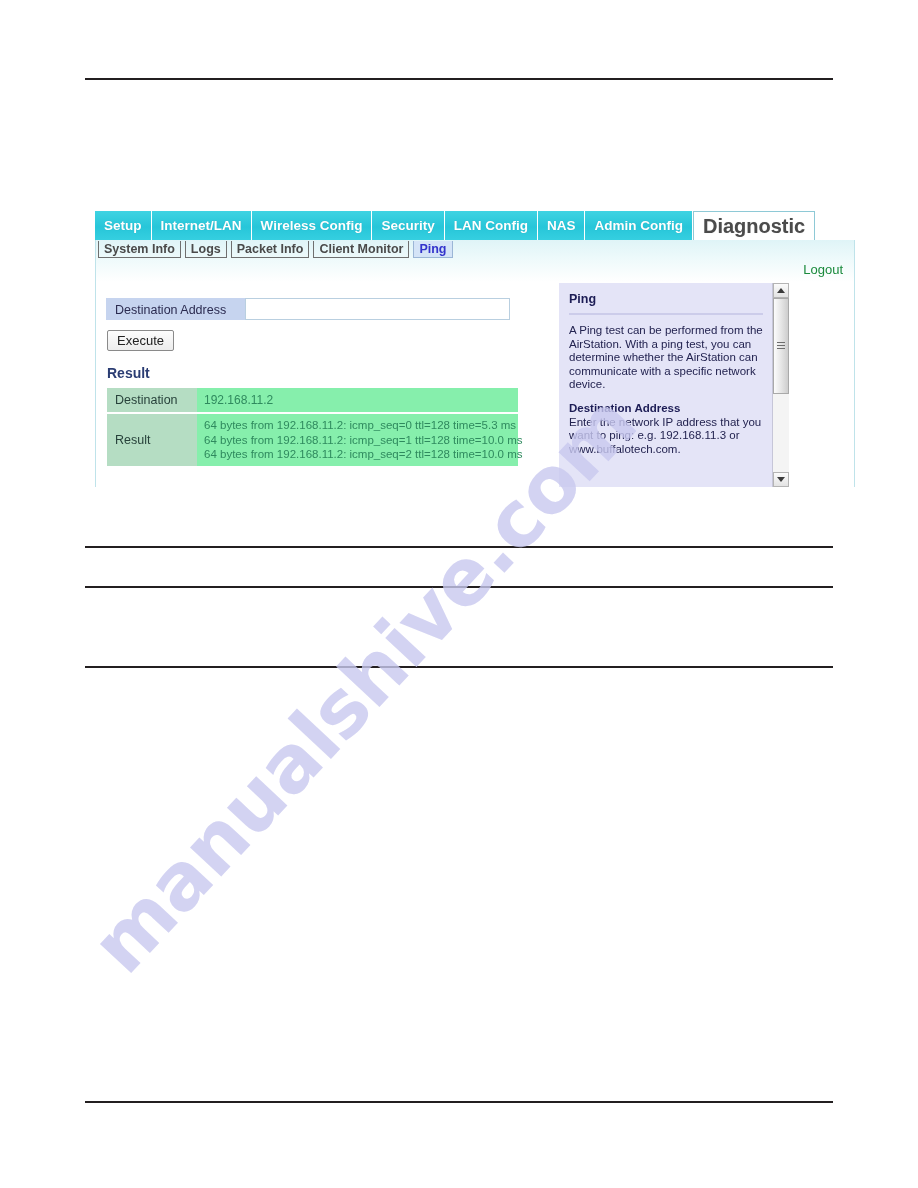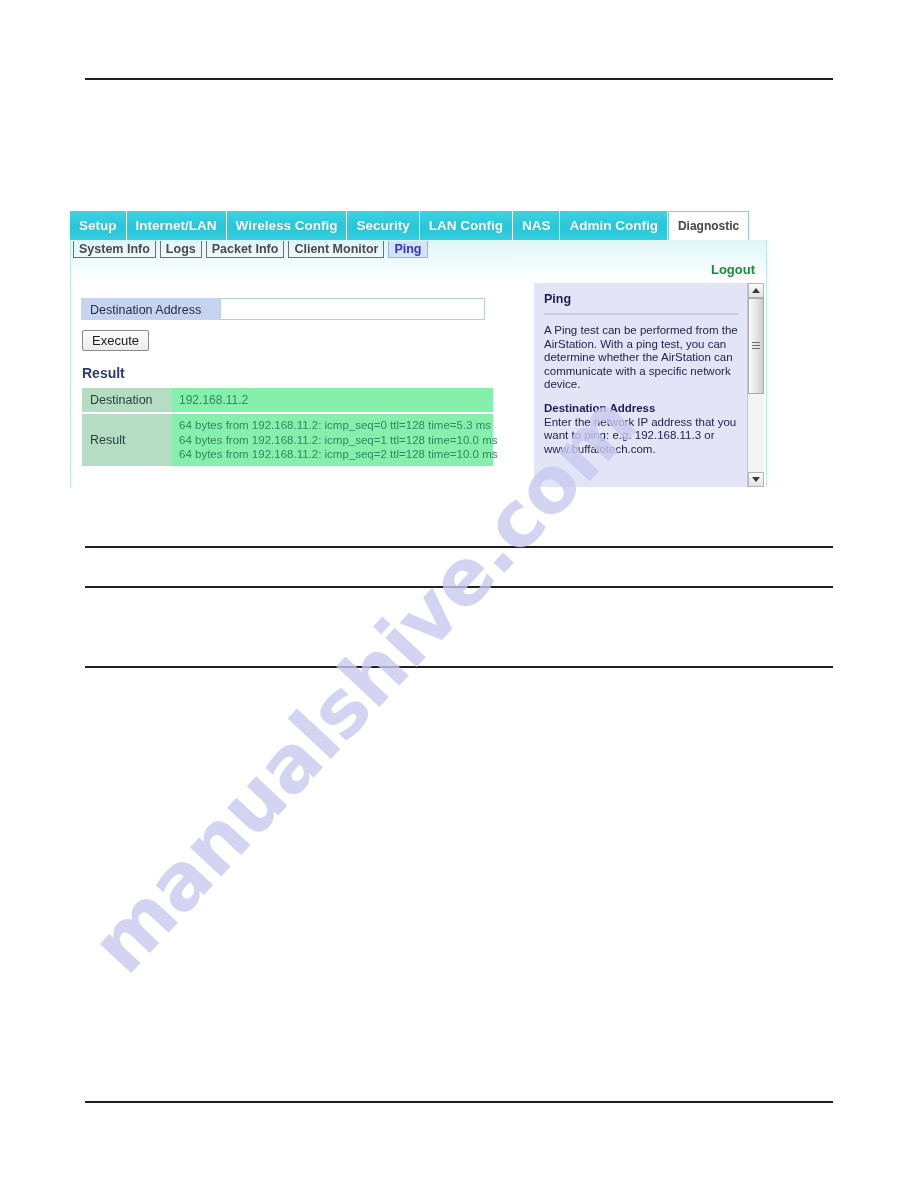--- a/index.html
+++ b/index.html
@@ -51,23 +51,23 @@
   }
   #rule-top    { top: 78px; }
   #rule-m1     { top: 546px; }
   #rule-m2     { top: 586px; }
   #rule-m3     { top: 666px; }
   #rule-bottom { top: 1101px; }
 
   
   #router-ui {
     position: absolute;
-    left: 70px;
+    left: 95px;
     top: 211px;
-    width: 697px;
+    width: 760px;
     z-index: 4;
     font-size: 11px;
   }
 
   
   #main-tabs {
     display: flex;
     align-items: stretch;
     height: 29px;
     background: #ffffff;
@@ -84,21 +84,21 @@
     text-shadow: 0 0 1px rgba(0,0,0,.15);
   }
   .mtab.active {
     background: #ffffff;
     color: #4b4b4b;
     border-right: none;
     border-top: 1px solid #8ec9d6;
     border-left: 1px solid #8ec9d6;
     border-right: 1px solid #8ec9d6;
     line-height: 28px;
-    font-size: 12px;
+    font-size: 20px;
   }
 
   
   #sub-strip {
     background: linear-gradient(180deg, #dff4f7 0%, #eefafb 45%, #ffffff 100%);
     border-left: 1px solid #bfe3ea;
     border-right: 1px solid #bfe3ea;
     padding-bottom: 2px;
   }
   #sub-tabs {
@@ -125,21 +125,21 @@
     border: 1px solid #9bb6d6;
     border-top: none;
   }
   #logout-row {
     height: 21px;
     text-align: right;
     padding-right: 11px;
   }
   #logout-link {
     font-size: 13px;
-    font-weight: bold;
+    font-weight: normal;
     color: #1a8a3c;
     line-height: 21px;
     cursor: pointer;
   }
 
   
   #ui-body {
     display: flex;
     align-items: stretch;
     background: #ffffff;

